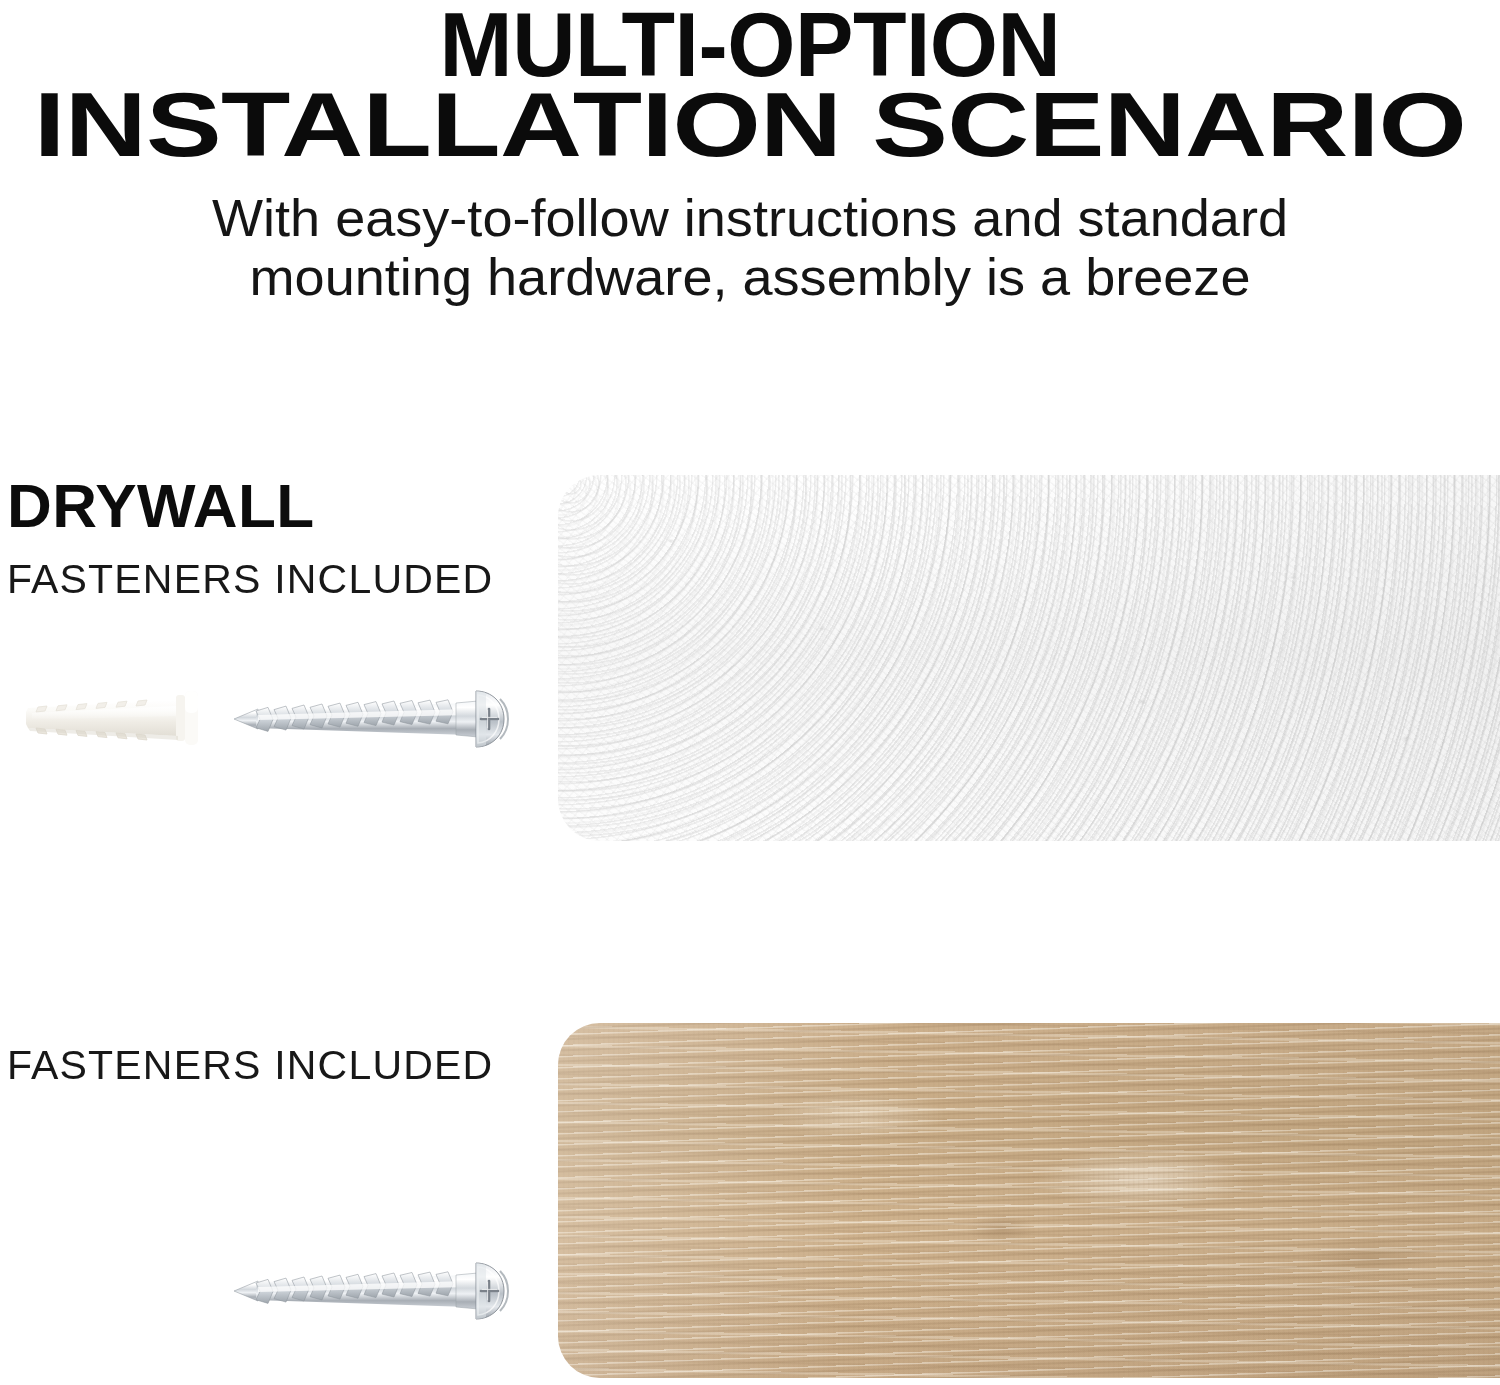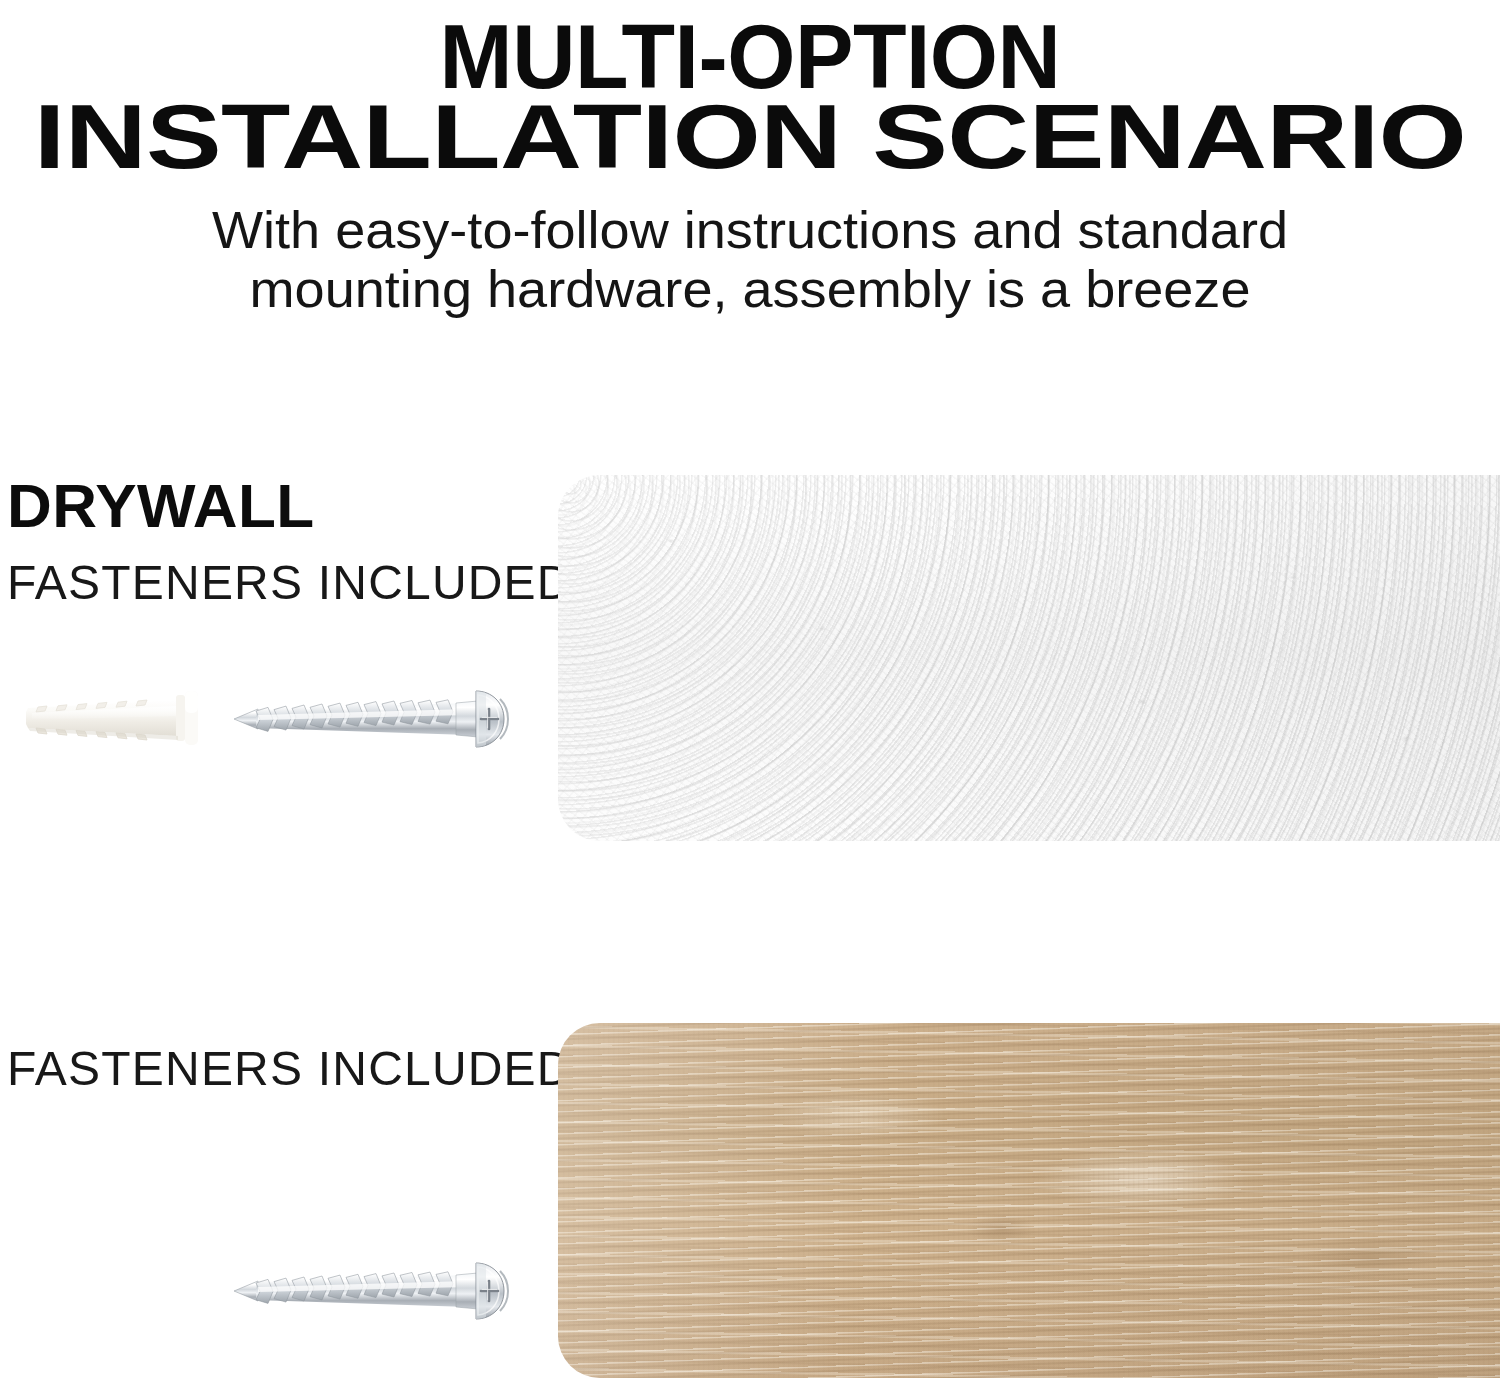--- a/index.html
+++ b/index.html
@@ -17,21 +17,21 @@
   }
 
   
   #header {
     position: absolute;
     left: 0; top: 0;
     width: 1500px;
     text-align: center;
   }
   #title-block {
-    padding-top: 14px;
+    padding-top: 2px;
   }
   .title-line {
     display: block;
     font-family: "Liberation Sans Narrow", "Liberation Sans", sans-serif;
     font-weight: 700;
     color: #0b0b0b;
     line-height: 0.95;
     letter-spacing: -0.5px;
     white-space: nowrap;
     transform-origin: center top;
@@ -80,21 +80,21 @@
     font-size: 62px;
     letter-spacing: 0.5px;
     color: #0c0c0c;
     line-height: 1;
     margin: 0;
     white-space: nowrap;
   }
   .mat-sub {
     font-family: "Liberation Sans", sans-serif;
     font-weight: 300;
-    font-size: 48px;
+    font-size: 41px;
     letter-spacing: 1.2px;
     color: #181818;
     line-height: 1;
     margin: 22px 0 0 0;
     white-space: nowrap;
   }
 
   
   .hardware-row {
     position: absolute;

